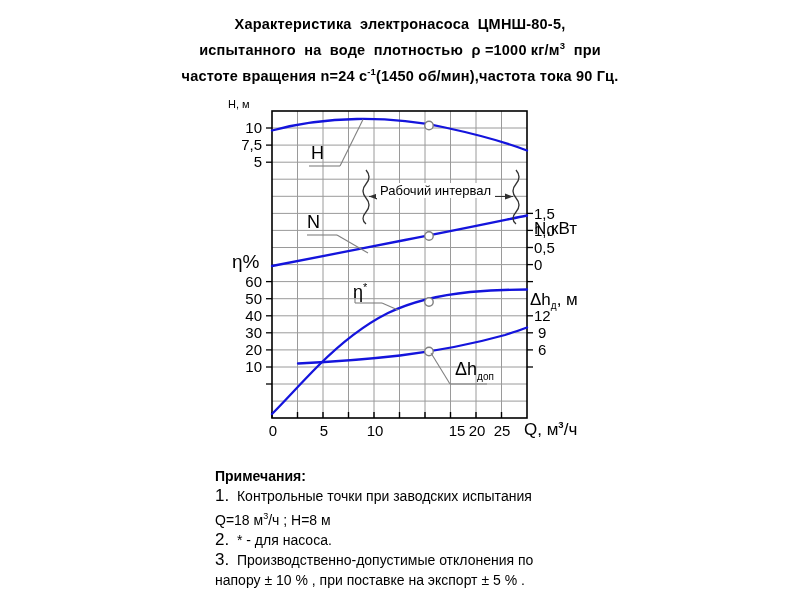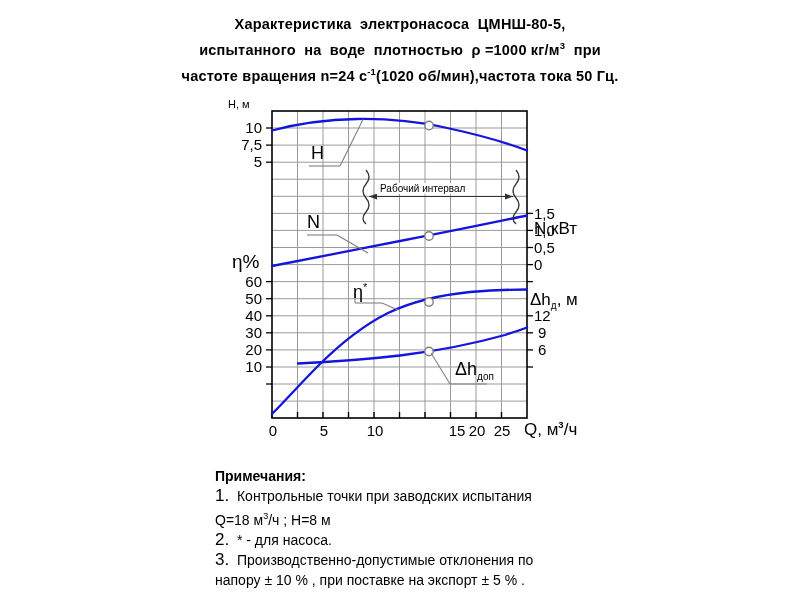--- a/index.html
+++ b/index.html
@@ -27,40 +27,40 @@
   .tick{position:absolute;font-size:15px;white-space:nowrap;}
   .tick.r{text-align:right;}
   .axlabel{position:absolute;font-size:16px;white-space:nowrap;}
 
   
   .curvetag{position:absolute;font-size:16px;white-space:nowrap;}
   .sub{font-size:10px;vertical-align:sub;}
   .supstar{font-size:11px;vertical-align:super;}
 
   .rabint{
-    position:absolute;font-size:10px;white-space:nowrap;
+    position:absolute;font-size:13px;white-space:nowrap;
     background:#fff;padding:0 4px;
   }
 
   
   .notes{position:absolute;left:215px;top:468px;width:520px;}
   .notes .head{font-weight:bold;font-size:14px;margin-bottom:2px;}
   .notes .row{font-size:14px;line-height:19.5px;white-space:nowrap;}
   .notes .num{font-size:17px;}
   .nsup{font-size:9px;vertical-align:super;}
 </style>
 </head>
 <body>
 
 <div id="page">
 
   <div class="title">
     <span class="ln">Характеристика  электронасоса  ЦМНШ-80-5,</span>
     <span class="ln"><span>испытанного  на  воде  плотностью  </span><span>ρ</span><span> =1000 кг/м</span><span class="sup">3</span><span>  при</span></span>
-    <span class="ln"><span>частоте вращения n=24 с</span><span class="sup">-1</span><span>(1020 об/мин),частота тока 50 Гц.</span></span>
+    <span class="ln"><span>частоте вращения n=24 с</span><span class="sup">-1</span><span>(1450 об/мин),частота тока 90 Гц.</span></span>
   </div>
 
   <div class="chart-wrap">
 
     <svg class="grid" width="800" height="460">
 
       <g stroke="#9a9a9a" stroke-width="1">
         <line x1="297.5" y1="111" x2="297.5" y2="418"></line>
         <line x1="323" y1="111" x2="323" y2="418"></line>
         <line x1="348.5" y1="111" x2="348.5" y2="418"></line>

